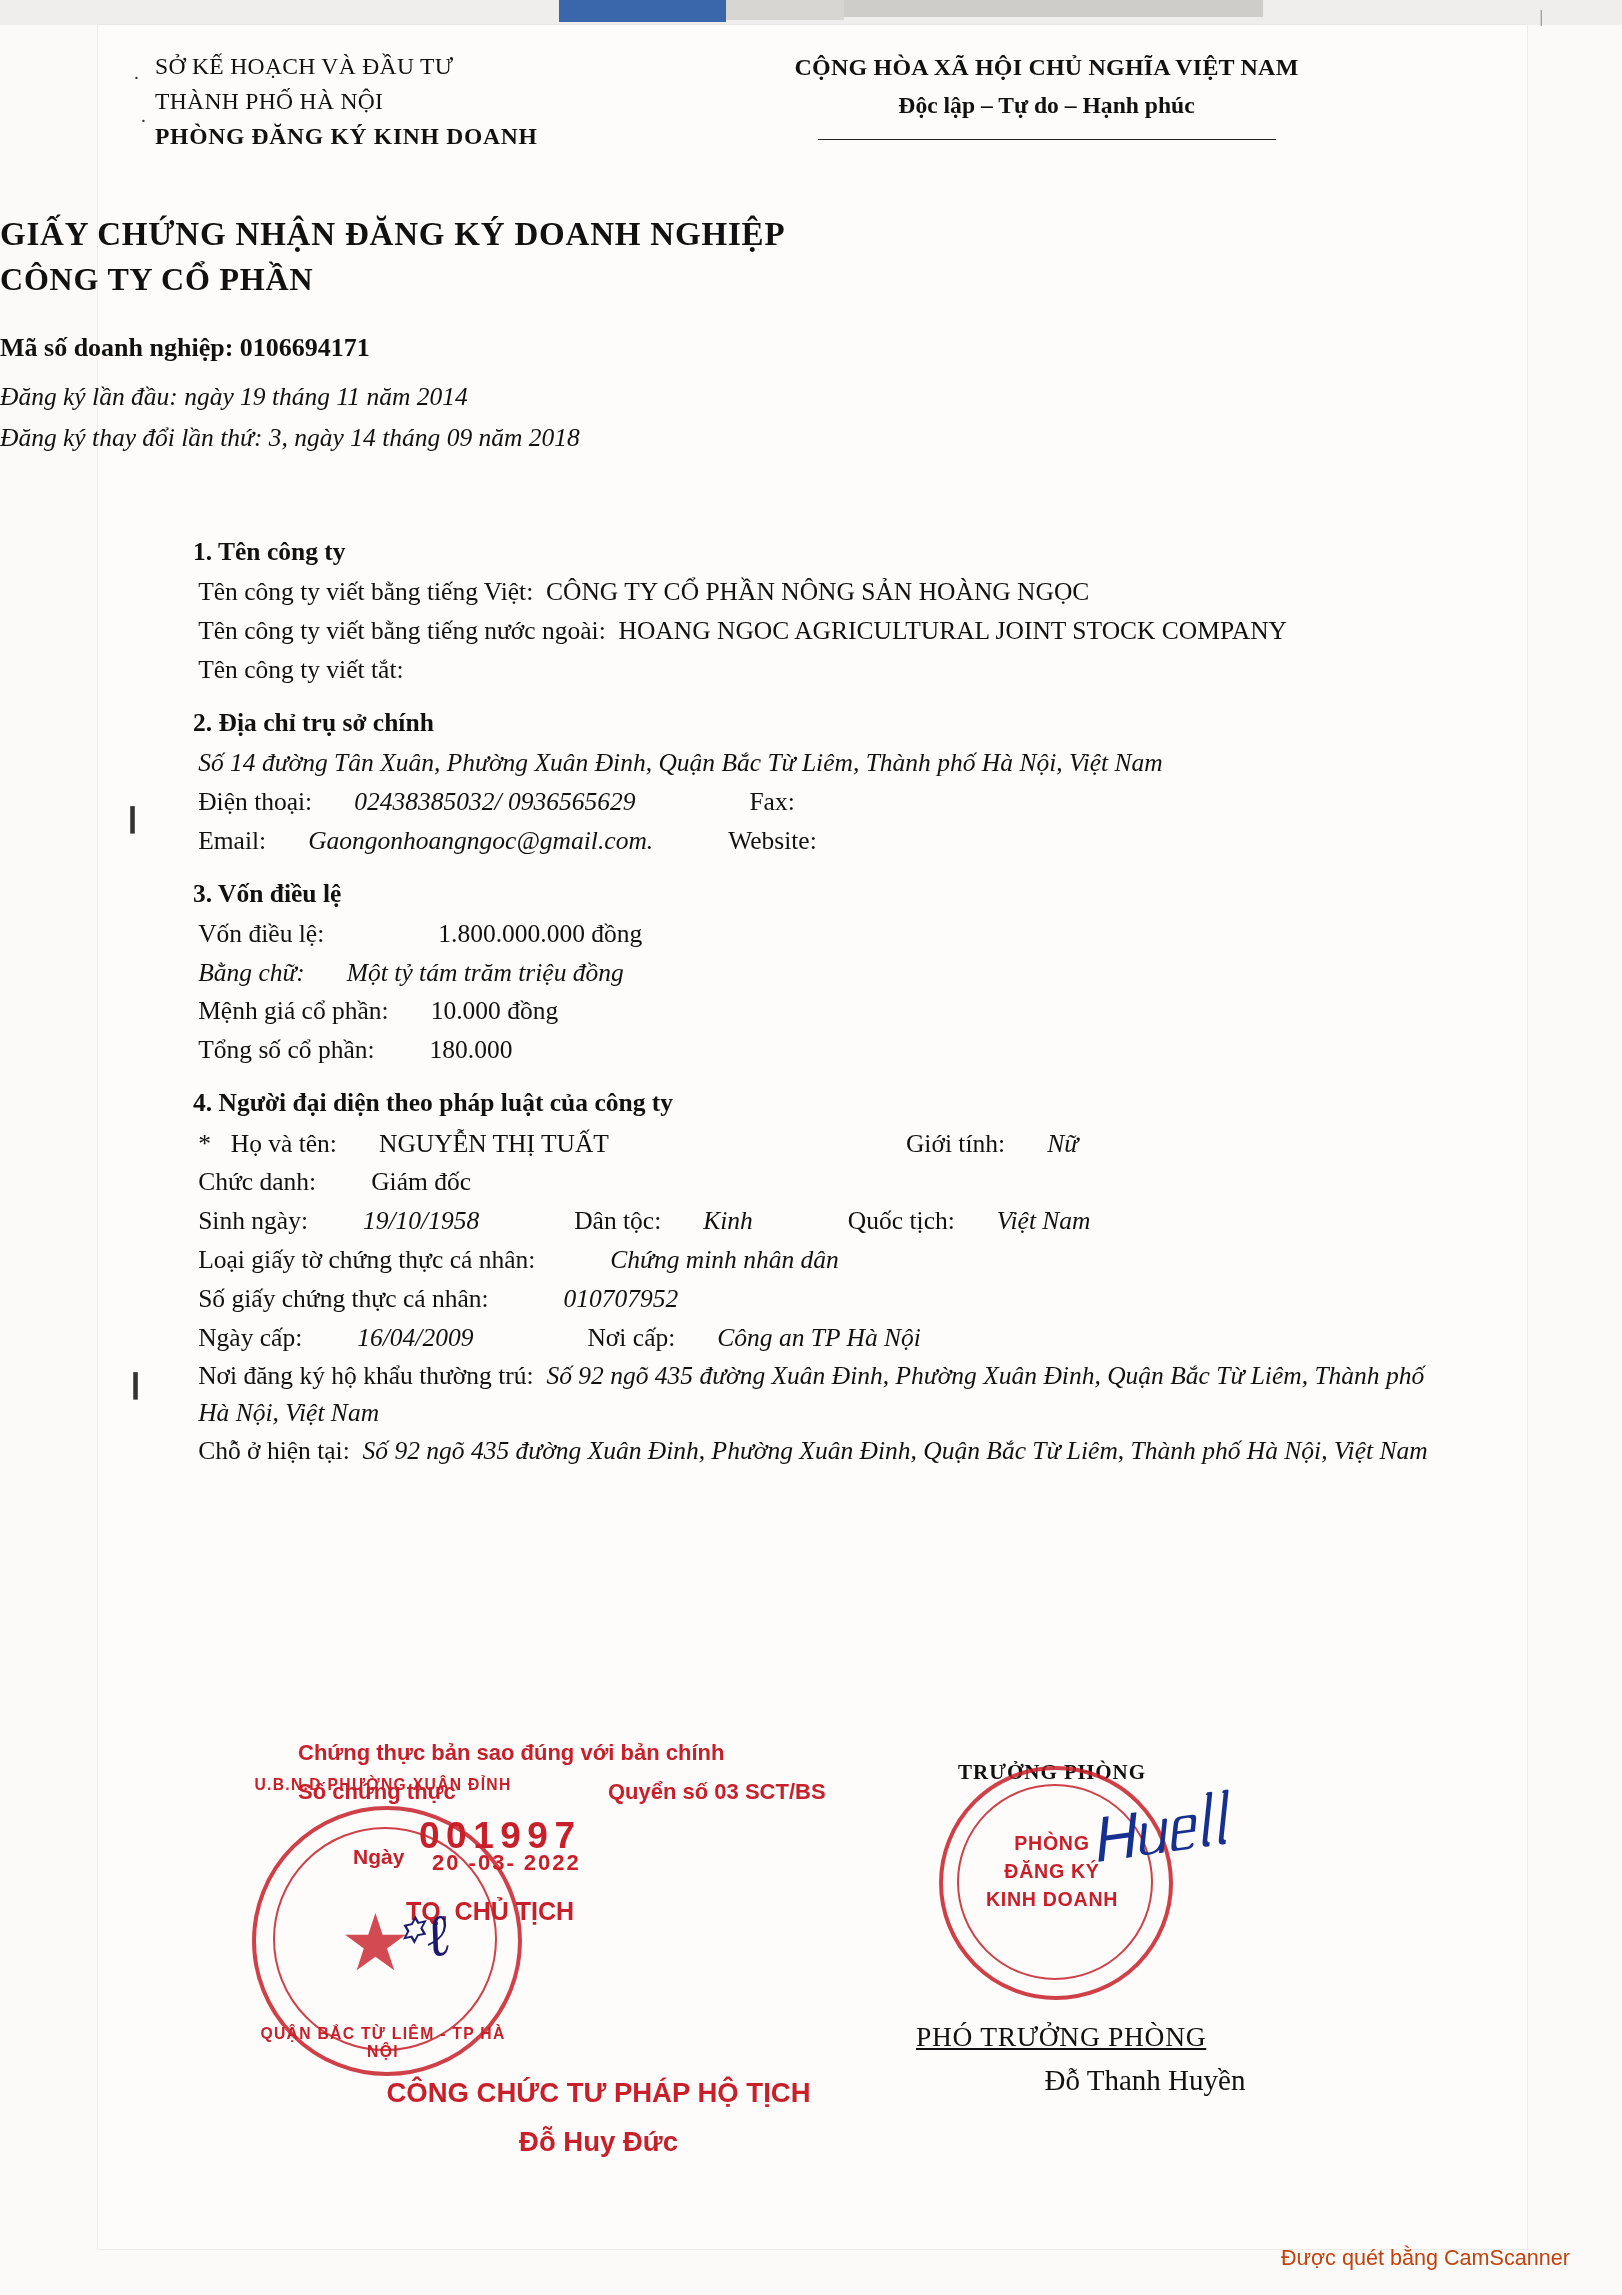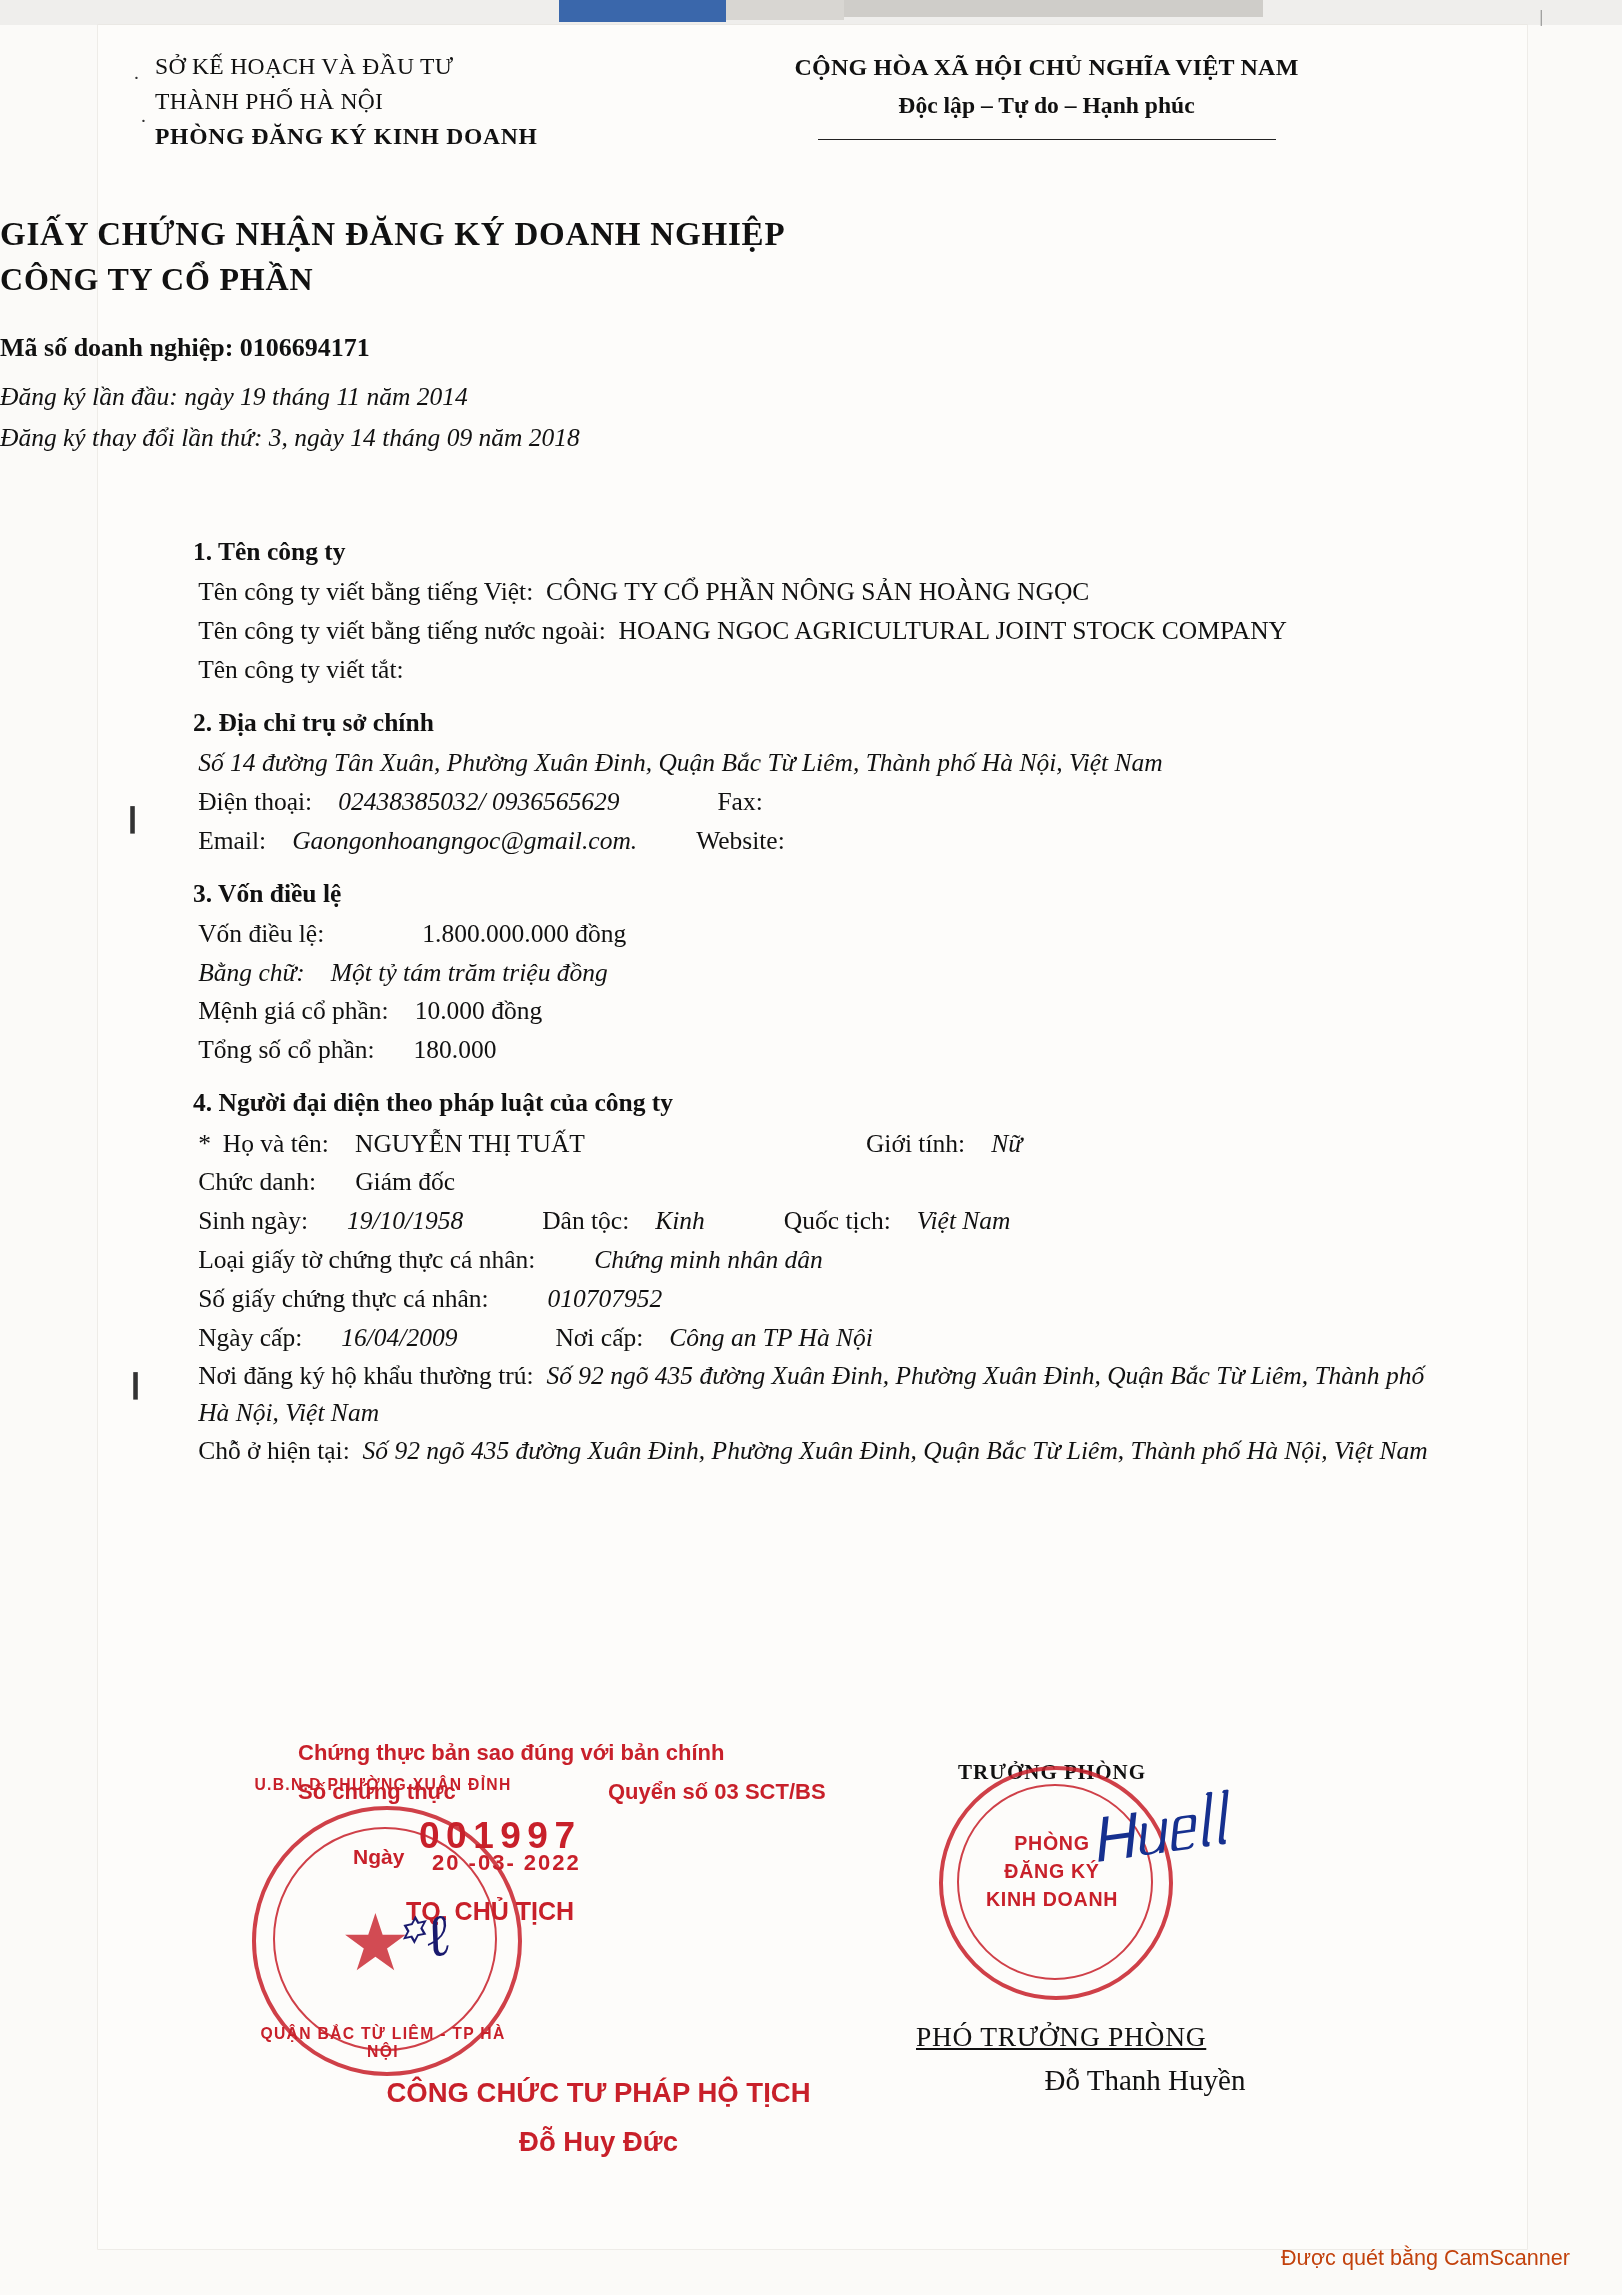--- a/index.html
+++ b/index.html
@@ -156,20 +156,21 @@
   }
   .ln {
     margin: 2.6px 0 2.6px 5.2px;
     white-space: nowrap;
   }
   .ln.wrap { white-space: normal; }
   .it { font-style: italic; }
   .row {
     display: flex;
     margin: 2.6px 0 2.6px 5.2px;
+    gap: 8px;
   }
   .row .lbl { white-space: nowrap; }
   .row .val { font-style: italic; white-space: nowrap; }
   .sp-60 { display: inline-block; width: 39px; }
   .sp-90 { display: inline-block; width: 59px; }
   .sp-120 { display: inline-block; width: 79px; }
   .sp-150 { display: inline-block; width: 98px; }
   .sp-40 { display: inline-block; width: 26px; }
   .star { margin-right: 11.8px; }
 

